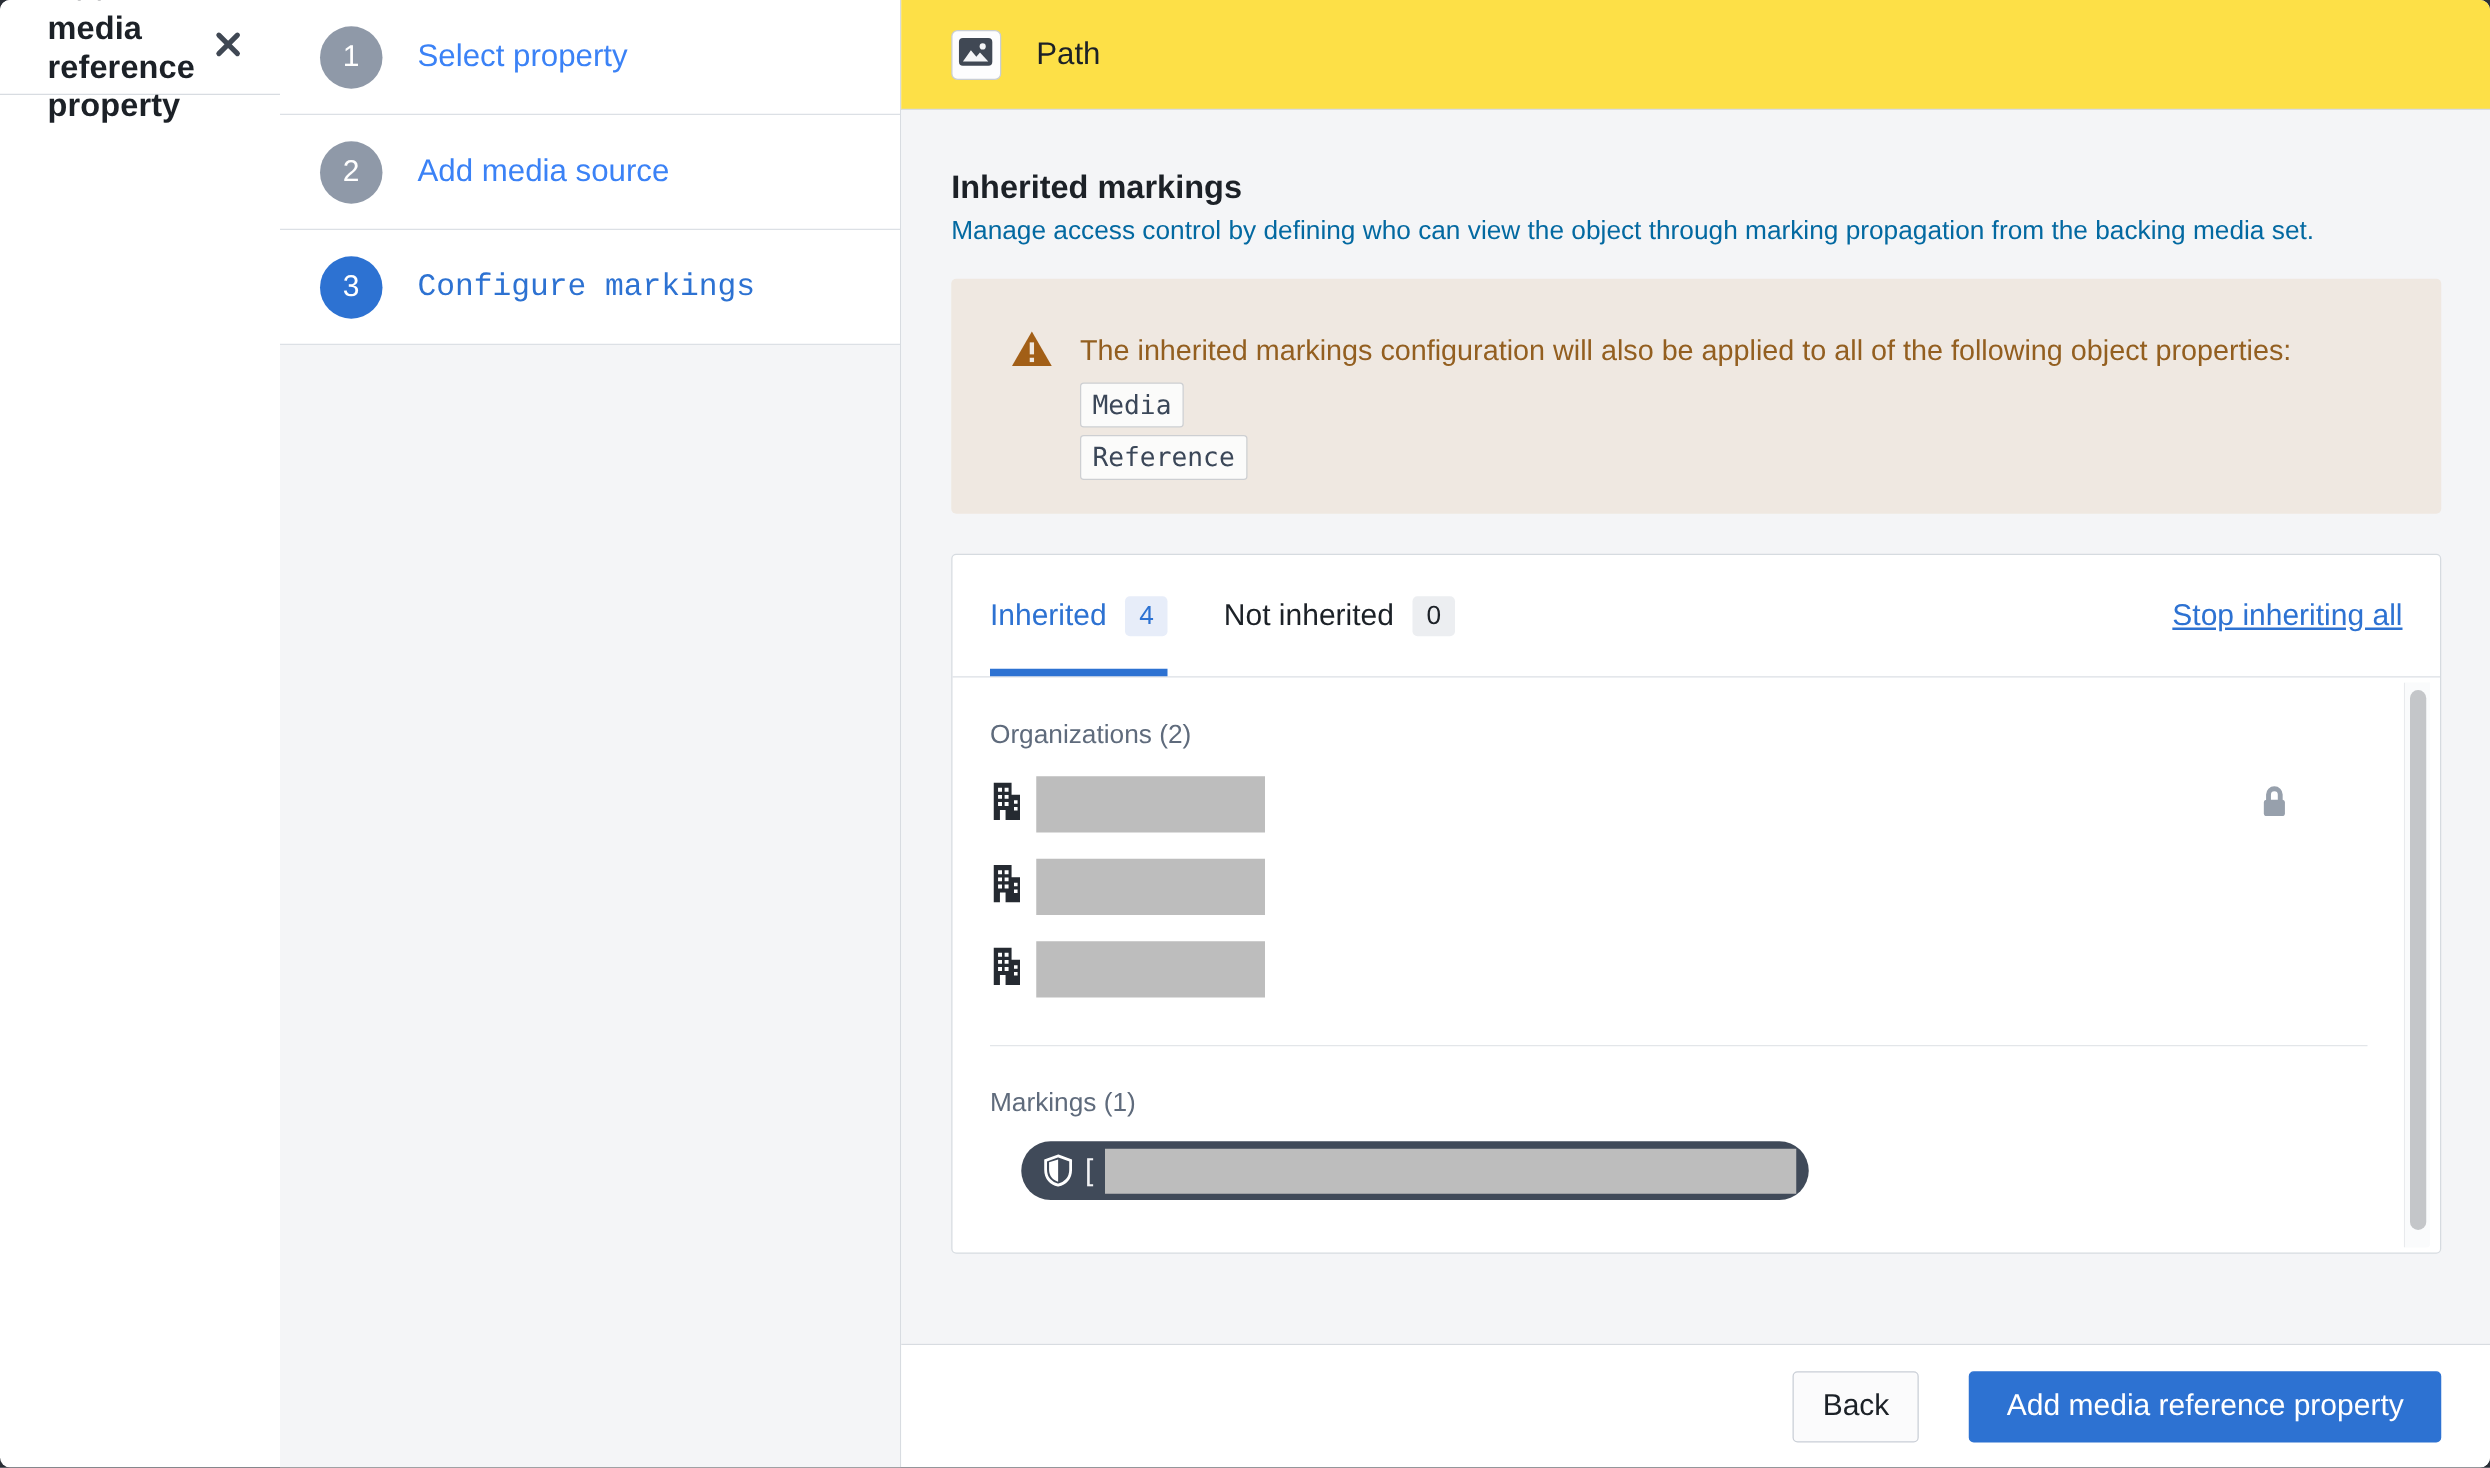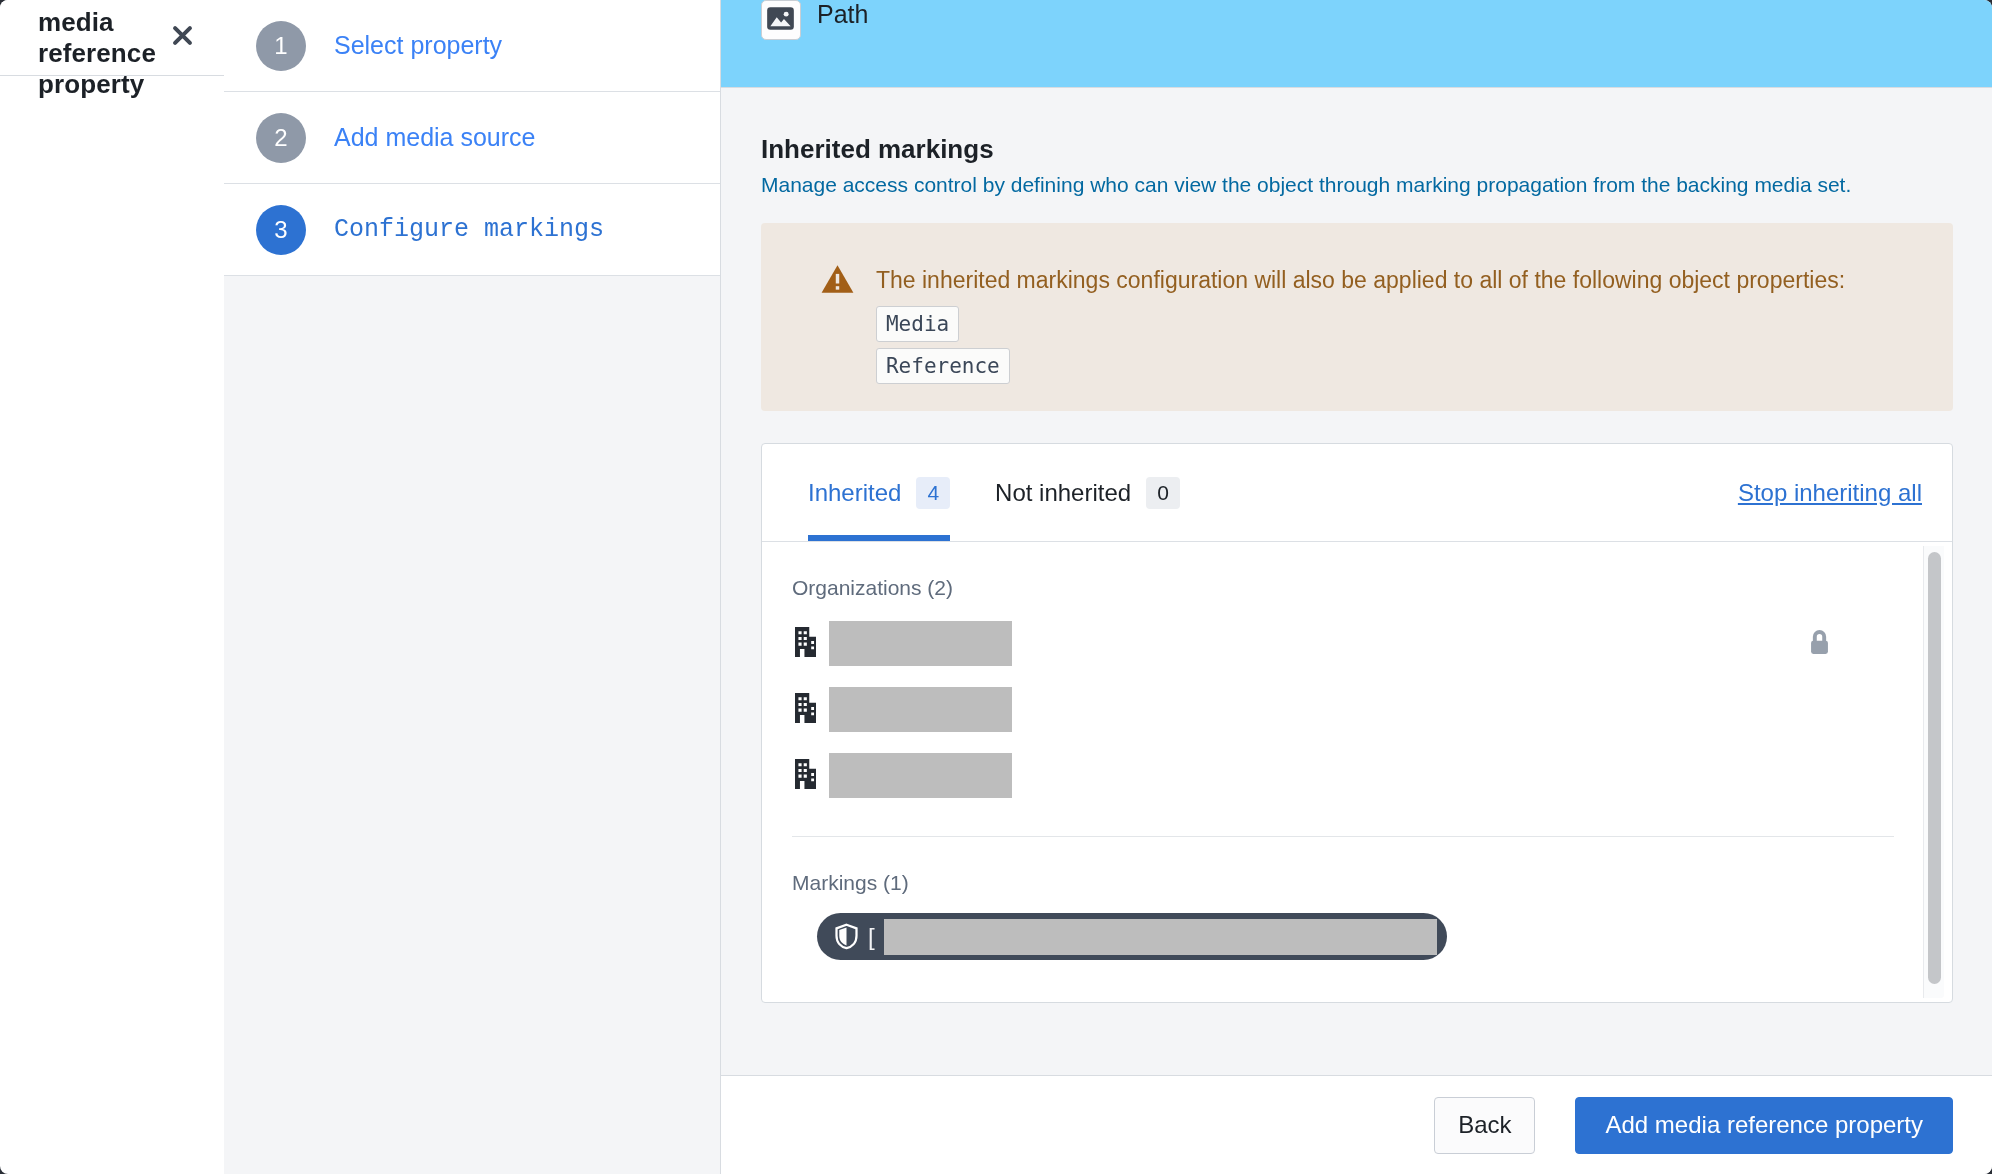--- a/index.html
+++ b/index.html
@@ -20,41 +20,41 @@
   .step { height:92px; background:#fff; border-bottom:1px solid #DCE0E5; display:flex; align-items:center;
           padding-left:32px; gap:28px; cursor:pointer; }
   .step-circle { width:50px; height:50px; border-radius:50%; background:#8F99A8; color:#fff;
                  display:flex; align-items:center; justify-content:center; font-size:24px; }
   .step-label { font-size:25px; color:#3b82f6; }
   .step.active .step-circle { background:#2D72D2; }
   .step.active .step-label { color:#2D72D2;font-family:Liberation Mono, monospace; }
   .sidebar-filler { flex:1; background:#F4F5F7; }
   
   .main { flex:1; display:flex; flex-direction:column; min-width:0; }
-  .prop-row { height:88px; flex:0 0 88px; background:#7dd3fc; border-bottom:1px solid #D8DCE1;
-              display:flex; align-items:flex-start; gap:16px; padding-left:40px; }
+  .prop-row { height:88px; flex:0 0 88px; background:#fde047; border-bottom:1px solid #D8DCE1;
+              display:flex; align-items:center; gap:28px; padding-left:40px; }
   .prop-icon-box { width:40px; height:40px; background:#FDFDFE; border:1px solid #C9CED4; border-radius:5px;
                    display:flex; align-items:center; justify-content:center; }
   .prop-label { font-size:25px; }
   .content { flex:1; background:#F4F5F7; padding:0 39px 0 40px; overflow:hidden; }
   .sec-heading { margin-top:46px; font-size:26px; font-weight:700; color:#1C2127; }
   .sec-desc { margin-top:8px; font-size:21px; color:#0369a1; }
   
-  .warn { margin-top:26px; background:#EFE8E1; border-radius:4px; padding:36px 40px 26px 60px;
+  .warn { margin-top:26px; background:#EFE8E1; border-radius:4px; padding:36px 40px 26px 48px;
           display:flex; gap:22px; }
   .warn-body { font-size:23px; line-height:42px; color:#935F20; }
   .chip { display:inline-block; font-family:"DejaVu Sans Mono","Liberation Mono",monospace;
           font-size:21px; color:#3B4758; background:#FBFBFA; border:1px solid #CDCFD2; border-radius:3px;
           padding:2px 9px; line-height:30px; vertical-align:middle; }
   
   .card { margin-top:32px; background:#fff; border:1px solid #D6DBE0; border-radius:4px; height:560px;
           display:flex; flex-direction:column; position:relative; }
   .tabs-row { height:98px; flex:0 0 98px; border-bottom:1px solid #DCE0E5; display:flex; align-items:center;
               padding:0 30px; }
-  .tab { height:100%; display:flex; align-items:center; gap:15px; position:relative; cursor:pointer;margin-left:16px; }
+  .tab { height:100%; display:flex; align-items:center; gap:15px; position:relative; cursor:pointer; }
   .tab + .tab { margin-left:45px; }
   .tab-label { font-size:24px; color:#1C2127; }
   .tab.active .tab-label { color:#2D72D2; }
   .tab.active::after { content:""; position:absolute; left:0; right:0; bottom:0; height:6px; background:#2D72D2; }
   .badge { font-size:21px; border-radius:4px; padding:4px 11px; }
   .badge.blue { background:#E7EDF9; color:#2D72D2; }
   .badge.gray { background:#ECEEF1; color:#1C2127; }
   .stop-link { margin-left:auto; font-size:24px; color:#2D72D2; cursor:pointer;text-decoration:underline; }
   .card-body { flex:1; padding:34px 0 0 30px; position:relative; }
   .group-label { font-size:21px; color:#5F6B7C; }

